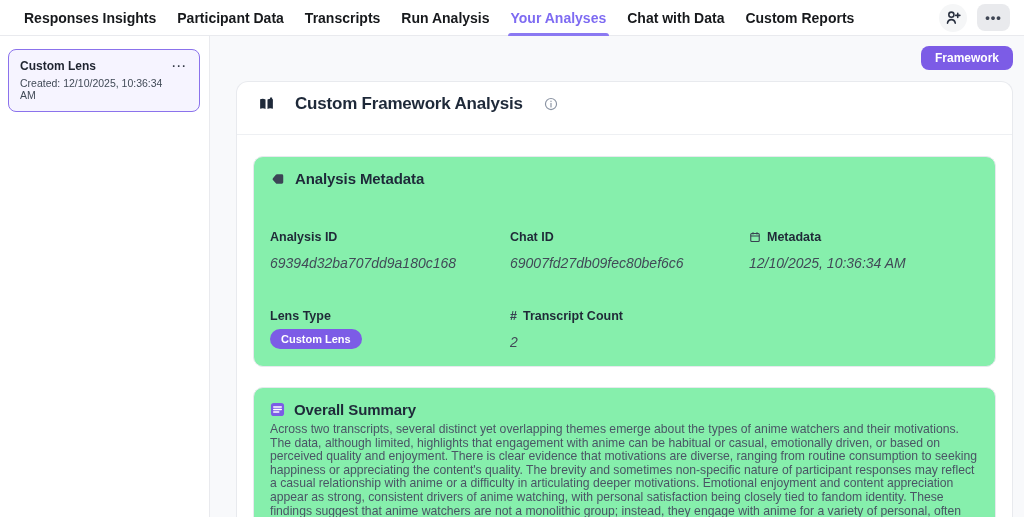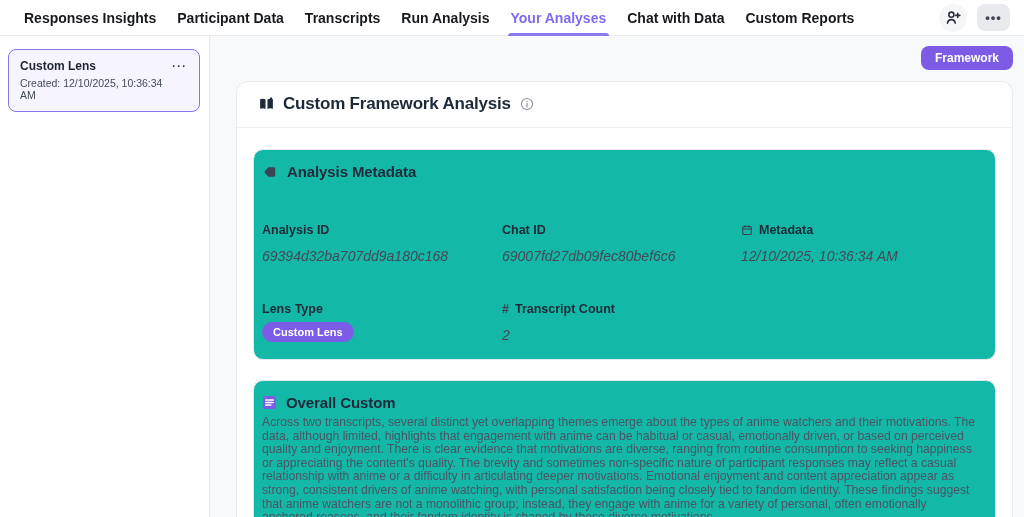--- a/index.html
+++ b/index.html
@@ -33,26 +33,26 @@
   .lens-more { color:#333a46; font-size:15px; line-height:10px; padding:2px 2px; cursor:pointer; }
 
   .main { flex:1; padding:10px 11px 0 26px; overflow:hidden; }
   .download-row { display:flex; justify-content:flex-end; }
   .download-btn { background:#7c5ce6; color:#ffffff; border:none; border-radius:8px;
                   font-family:inherit; font-size:12px; font-weight:700; padding:6px 14px;
                   height:24px; line-height:12px; cursor:pointer; }
 
   .analysis-card { margin-top:11px; background:#ffffff; border:1px solid #e8eaee;
                    border-radius:12px 12px 0 0; border-bottom:none; height:446px; overflow:hidden; }
-  .analysis-card-header { display:flex; align-items:center; gap:7px; padding:12px 20px 13px 20px;
+  .analysis-card-header { display:flex; align-items:center; gap:19px; padding:12px 20px 20px 20px;
                           border-bottom:1px solid #eef0f3; }
   .analysis-title { font-size:17px; font-weight:700; color:#1e2939; letter-spacing:-0.2px; }
   .card-body { padding:21px 16px 0 16px; }
 
-  .inner-card { border:1px solid #e7e9ee; border-radius:10px; background:#14b8a6; padding:13px 16px 16px 8px; }
+  .inner-card { border:1px solid #e7e9ee; border-radius:10px; background:#86efac; padding:13px 16px 16px 16px; }
   .section-heading { display:flex; align-items:center; gap:9px; }
   .section-heading-text { font-size:15px; font-weight:700; color:#1e2939; letter-spacing:-0.1px; }
 
   .meta-grid { display:grid; grid-template-columns:240px 239px 1fr; row-gap:14px; margin-top:19px; }
   .field-label { font-size:12.5px; font-weight:700; color:#1f2937; display:flex; align-items:center; gap:6px;margin-top:24px; }
   .field-value { font-size:14px; color:#414a57; margin-top:11px;font-style:italic; }
   .hash-glyph { font-size:12.5px; font-weight:700; color:#374151; }
   .badge-purple { display:inline-block; background:#7c5ce6; color:#ffffff; font-size:11px;
                   font-weight:600; padding:4px 11px; border-radius:999px; margin-top:6px; }
 
@@ -183,21 +183,21 @@
         </div>
 
         <div class="inner-card summary-card">
           <div class="section-heading">
             <span class="icon">
               <svg width="15" height="15" viewBox="0 0 24 24">
                 <rect x="1.5" y="1.5" width="21" height="21" rx="4.5" fill="#7c5ce6"></rect>
                 <path d="M6 8h12M6 12h12M6 16h8" stroke="#ffffff" stroke-width="2.4" stroke-linecap="round"></path>
               </svg>
             </span>
-            <h2 class="section-heading-text">Overall Custom</h2>
+            <h2 class="section-heading-text">Overall Summary</h2>
           </div>
 
           <p class="summary-text">Across two transcripts, several distinct yet overlapping themes emerge about the types of anime watchers and their motivations. The data, although limited, highlights that engagement with anime can be habitual or casual, emotionally driven, or based on perceived quality and enjoyment. There is clear evidence that motivations are diverse, ranging from routine consumption to seeking happiness or appreciating the content's quality. The brevity and sometimes non-specific nature of participant responses may reflect a casual relationship with anime or a difficulty in articulating deeper motivations. Emotional enjoyment and content appreciation appear as strong, consistent drivers of anime watching, with personal satisfaction being closely tied to fandom identity. These findings suggest that anime watchers are not a monolithic group; instead, they engage with anime for a variety of personal, often emotionally anchored reasons, and their fandom identity is shaped by these diverse motivations.</p>
 
           <div class="transcript-badge">
             <span class="hash-blue">#</span>
             <span>2 Transcript(s) Analyzed</span>
           </div>
         </div>
 

